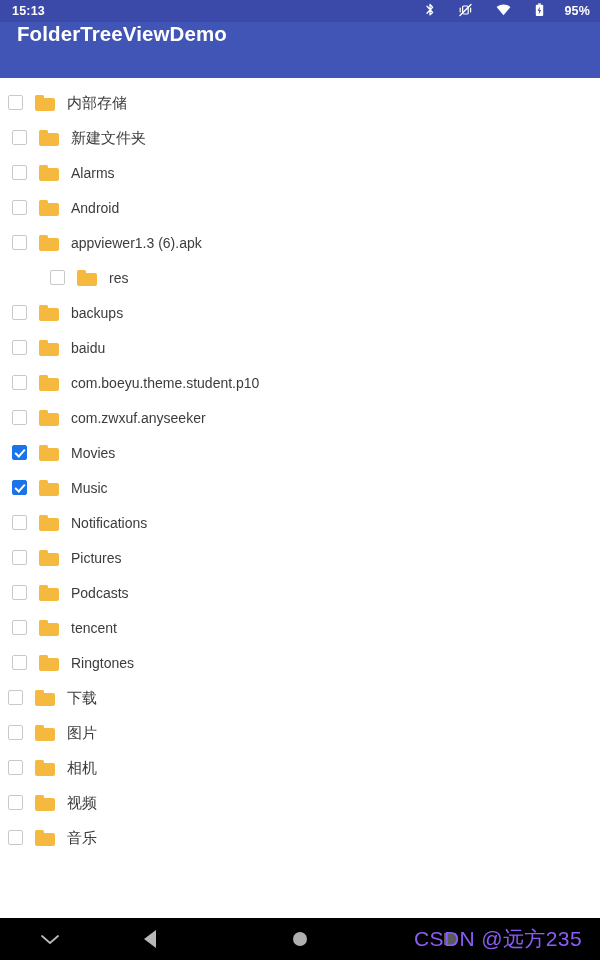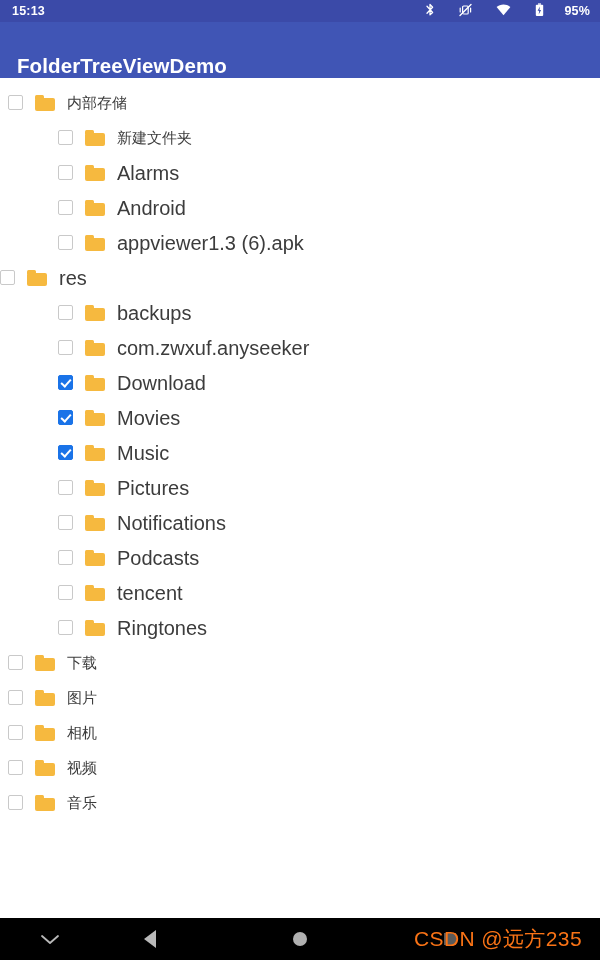--- a/index.html
+++ b/index.html
@@ -32,21 +32,21 @@
     margin-left:auto;
     display:flex; align-items:center; gap:24px;
   }
   .sb-ico { display:block; }
   #battery-pct { font-weight:600; font-size:12.5px; margin-left:-4px; }
 
   
   #app-bar {
     height:56px;
     background:#4055b5;
-    display:flex; align-items:flex-end;
+    display:flex; align-items:flex-start;
     padding-left:17px;
     flex:0 0 56px;
   }
   #app-title {
     color:#ffffff;
     font-size:20.5px;
     font-weight:700;
     letter-spacing:.1px;
   }
 
@@ -57,22 +57,22 @@
     padding-top:7px;
     overflow:hidden;
   }
   .tree-row {
     height:35px;
     display:flex;
     align-items:center;
     cursor:default;
   }
   .tree-row[data-level="0"] { padding-left:8px; }
-  .tree-row[data-level="1"] { padding-left:22px;margin-left:36px; }
-  .tree-row[data-level="2"] { }
+  .tree-row[data-level="1"] { padding-left:12px; }
+  .tree-row[data-level="2"] { padding-left:50px; }
 
   .cb {
     width:15px; height:15px;
     flex:0 0 15px;
     border:1.6px solid #c9c9c9;
     border-radius:2px;
     background:#ffffff;
     position:relative;
   }
   .cb.checked {
@@ -105,21 +105,21 @@
   .folder .f-tab {
     position:absolute;
     left:0; top:0;
     width:8.5px; height:4px;
     background:#f6b93f;
     border-radius:1.5px 1.5px 0 0;
   }
 
   .tree-label {
     margin-left:12px;
-    font-size:20px;
+    font-size:14px;
     color:#3c3c3c;
     white-space:nowrap;
     line-height:1;
   }
   .tree-row[data-cjk="true"] .tree-label { font-size:15px; }
 
   
   #nav-bar {
     height:42px;
     flex:0 0 42px;
@@ -151,21 +151,21 @@
   }
   .sq-recent {
     width:12px; height:12px;
     background:#5a5a5a;
   }
   #watermark {
     position:absolute;
     right:18px;
     top:50%;
     transform:translateY(-50%);
-    color:#f97316;
+    color:#8b5cf6;
     font-size:21px;
     letter-spacing:.4px;
     white-space:nowrap;
     pointer-events:none;
   }
 </style>
 </head>
 <body>
 
 <div id="screen">
@@ -262,61 +262,69 @@
           <span class="f-body"></span>
         </span>
         <span class="tree-label">backups</span>
       </div>
       <div class="tree-row" data-level="1" data-cjk="false">
         <span class="cb"></span>
         <span class="folder">
           <span class="f-tab"></span>
           <span class="f-body"></span>
         </span>
+        <span class="tree-label">baidu</span>
+      </div>
+      <div class="tree-row" data-level="1" data-cjk="false">
+        <span class="cb"></span>
+        <span class="folder">
+          <span class="f-tab"></span>
+          <span class="f-body"></span>
+        </span>
+        <span class="tree-label">com.boeyu.theme.student.p10</span>
+      </div>
+      <div class="tree-row" data-level="1" data-cjk="false">
+        <span class="cb"></span>
+        <span class="folder">
+          <span class="f-tab"></span>
+          <span class="f-body"></span>
+        </span>
         <span class="tree-label">com.zwxuf.anyseeker</span>
       </div>
       <div class="tree-row" data-level="1" data-cjk="false">
         <span class="cb checked"></span>
         <span class="folder">
           <span class="f-tab"></span>
           <span class="f-body"></span>
         </span>
-        <span class="tree-label">Download</span>
+        <span class="tree-label">Movies</span>
       </div>
       <div class="tree-row" data-level="1" data-cjk="false">
         <span class="cb checked"></span>
         <span class="folder">
           <span class="f-tab"></span>
           <span class="f-body"></span>
         </span>
-        <span class="tree-label">Movies</span>
-      </div>
-      <div class="tree-row" data-level="1" data-cjk="false">
-        <span class="cb checked"></span>
-        <span class="folder">
-          <span class="f-tab"></span>
-          <span class="f-body"></span>
-        </span>
         <span class="tree-label">Music</span>
       </div>
       <div class="tree-row" data-level="1" data-cjk="false">
         <span class="cb"></span>
         <span class="folder">
           <span class="f-tab"></span>
           <span class="f-body"></span>
         </span>
+        <span class="tree-label">Notifications</span>
+      </div>
+      <div class="tree-row" data-level="1" data-cjk="false">
+        <span class="cb"></span>
+        <span class="folder">
+          <span class="f-tab"></span>
+          <span class="f-body"></span>
+        </span>
         <span class="tree-label">Pictures</span>
-      </div>
-      <div class="tree-row" data-level="1" data-cjk="false">
-        <span class="cb"></span>
-        <span class="folder">
-          <span class="f-tab"></span>
-          <span class="f-body"></span>
-        </span>
-        <span class="tree-label">Notifications</span>
       </div>
       <div class="tree-row" data-level="1" data-cjk="false">
         <span class="cb"></span>
         <span class="folder">
           <span class="f-tab"></span>
           <span class="f-body"></span>
         </span>
         <span class="tree-label">Podcasts</span>
       </div>
       <div class="tree-row" data-level="1" data-cjk="false">

